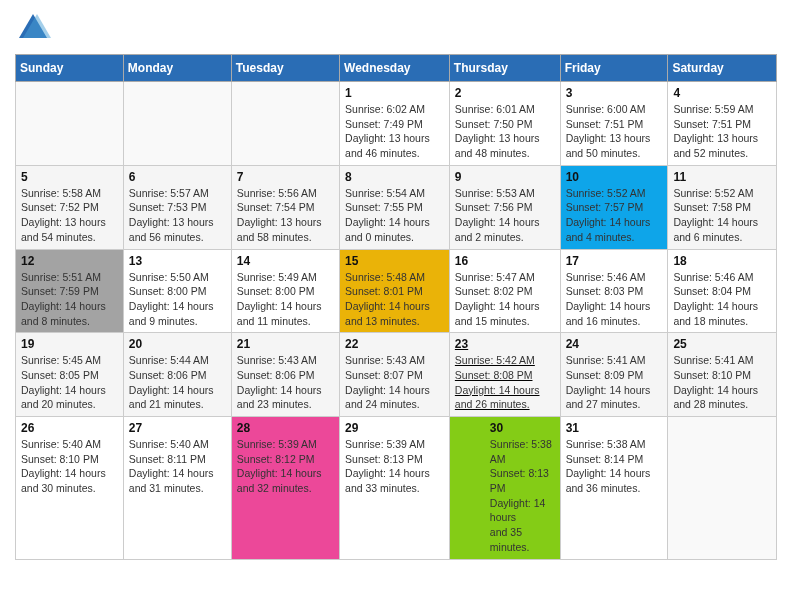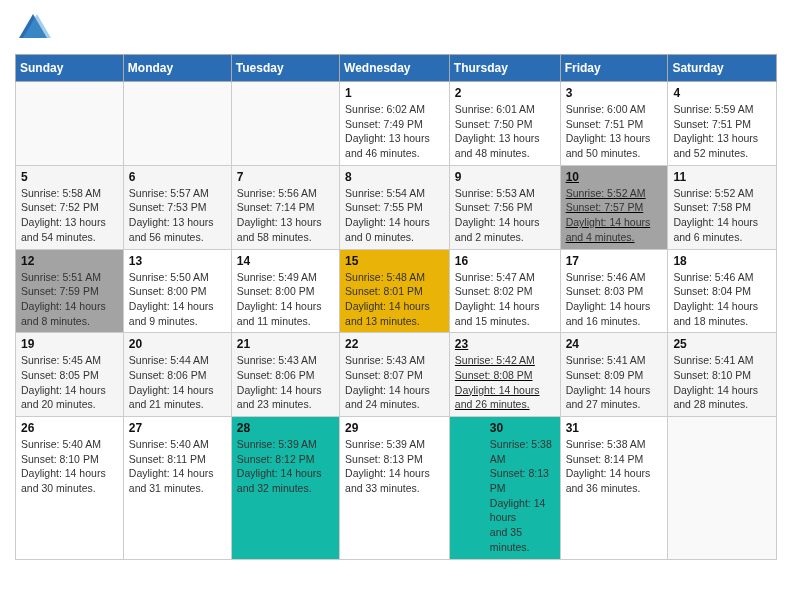--- a/index.html
+++ b/index.html
@@ -166,39 +166,39 @@
           <td style="background: rgb(245, 245, 245);">
             <div class="day-number">6</div>
             <div class="day-info" style="white-space: pre-line;">Sunrise: 5:57 AM
 Sunset: 7:53 PM
 Daylight: 13 hours
 and 56 minutes.</div>
           </td>
           <td style="background: rgb(245, 245, 245);">
             <div class="day-number">7</div>
             <div class="day-info" style="white-space: pre-line;">Sunrise: 5:56 AM
-Sunset: 7:14 PM
+Sunset: 7:54 PM
 Daylight: 13 hours
 and 58 minutes.</div>
           </td>
           <td style="background: rgb(245, 245, 245);">
             <div class="day-number">8</div>
             <div class="day-info" style="white-space: pre-line;">Sunrise: 5:54 AM
 Sunset: 7:55 PM
 Daylight: 14 hours
 and 0 minutes.</div>
           </td>
           <td style="background: rgb(245, 245, 245);">
             <div class="day-number">9</div>
             <div class="day-info" style="white-space: pre-line;">Sunrise: 5:53 AM
 Sunset: 7:56 PM
 Daylight: 14 hours
 and 2 minutes.</div>
           </td>
-          <td style="background: #a3a3a3; text-decoration: underline;">
+          <td style="background: #0ea5e9;">
             <div class="day-number">10</div>
             <div class="day-info" style="white-space: pre-line;">Sunrise: 5:52 AM
 Sunset: 7:57 PM
 Daylight: 14 hours
 and 4 minutes.</div>
           </td>
           <td style="background: rgb(245, 245, 245);">
             <div class="day-number">11</div>
             <div class="day-info" style="white-space: pre-line;">Sunrise: 5:52 AM
 Sunset: 7:58 PM
@@ -316,35 +316,35 @@
 Daylight: 14 hours
 and 30 minutes.</div>
           </td>
           <td style="background: rgb(255, 255, 255);">
             <div class="day-number">27</div>
             <div class="day-info" style="white-space: pre-line;">Sunrise: 5:40 AM
 Sunset: 8:11 PM
 Daylight: 14 hours
 and 31 minutes.</div>
           </td>
-          <td style="background: #14b8a6;">
+          <td style="background: #ec4899;">
             <div class="day-number">28</div>
             <div class="day-info" style="white-space: pre-line;">Sunrise: 5:39 AM
 Sunset: 8:12 PM
 Daylight: 14 hours
 and 32 minutes.</div>
           </td>
           <td style="background: rgb(255, 255, 255);">
             <div class="day-number">29</div>
             <div class="day-info" style="white-space: pre-line;">Sunrise: 5:39 AM
 Sunset: 8:13 PM
 Daylight: 14 hours
 and 33 minutes.</div>
           </td>
-          <td style="background: #14b8a6; padding-left: 40px;">
+          <td style="background: #84cc16; padding-left: 40px;">
             <div class="day-number">30</div>
             <div class="day-info" style="white-space: pre-line;">Sunrise: 5:38 AM
 Sunset: 8:13 PM
 Daylight: 14 hours
 and 35 minutes.</div>
           </td>
           <td style="background: rgb(255, 255, 255);">
             <div class="day-number">31</div>
             <div class="day-info" style="white-space: pre-line;">Sunrise: 5:38 AM
 Sunset: 8:14 PM

